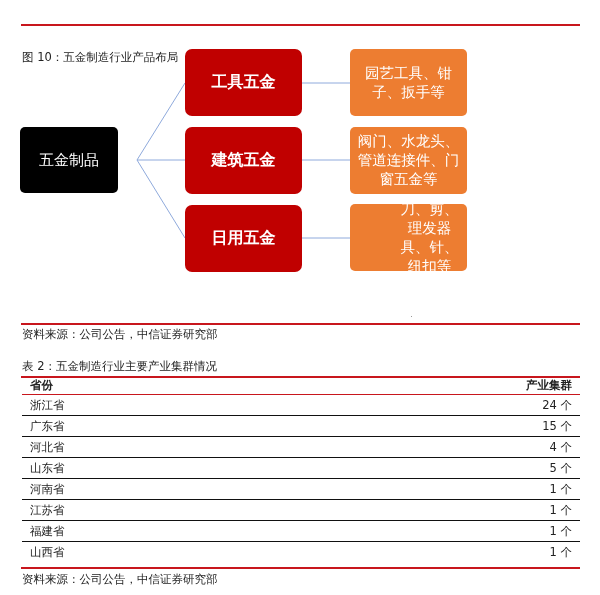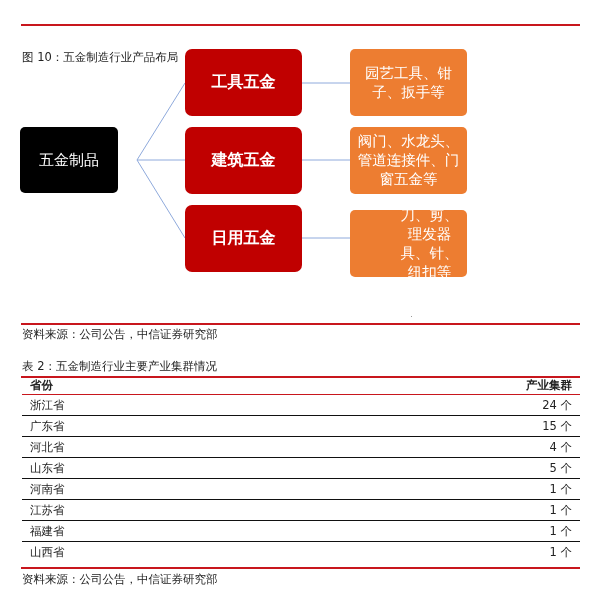--- a/index.html
+++ b/index.html
@@ -52,21 +52,21 @@
 <div class="box cat-box" style="top:205px;">
   <span>日用五金</span>
 </div>
 
 <div class="box leaf-box" style="top:49px;">
   <span>园艺工具、钳子、扳手等</span>
 </div>
 <div class="box leaf-box" style="top:127px;">
   <span>阀门、水龙头、管道连接件、门窗五金等</span>
 </div>
-<div class="box leaf-box" style="top:210px;padding-left:44px;">
+<div class="box leaf-box" style="top:204px;padding-left:44px;">
   <span>刀、剪、理发器具、针、纽扣等</span>
 </div>
 
 <div class="dot"></div>
 
 <div class="redline" style="top:323px;"></div>
 <div class="caption" style="top:327px;">资料来源：公司公告，中信证券研究部</div>
 
 <div class="caption" style="top:359px;">表 2：五金制造行业主要产业集群情况</div>
 <div class="redline" style="top:376px;"></div>

